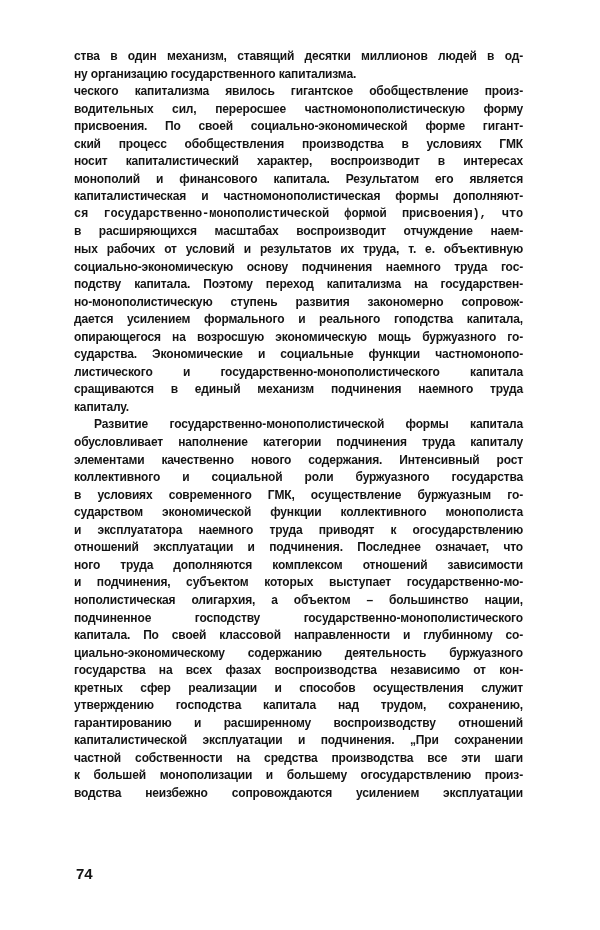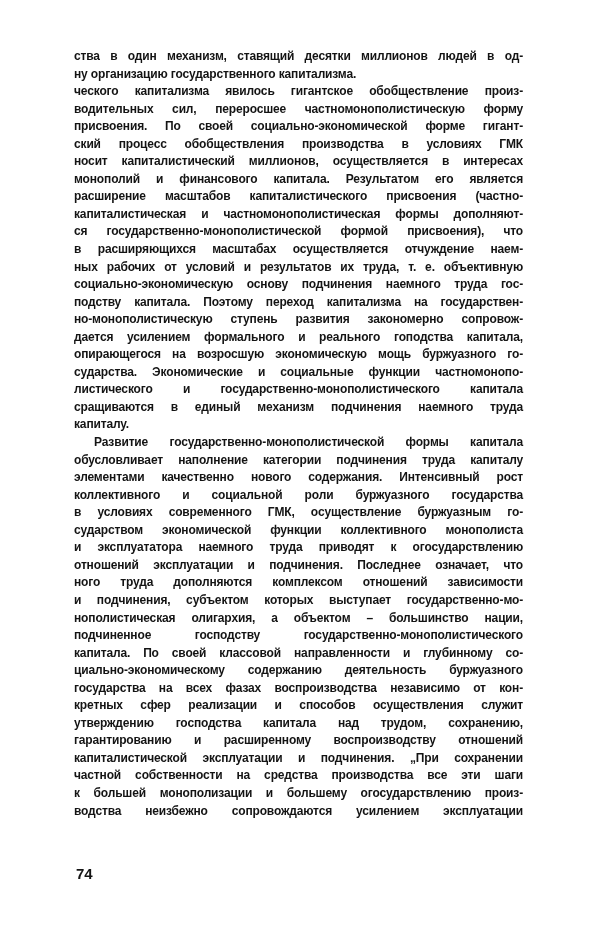--- a/index.html
+++ b/index.html
@@ -53,26 +53,25 @@
 </head>
 <body>
 
 <div class="page" id="page-body">
     <span class="line" style="white-space: normal;">ства в один механизм, ставящий десятки миллионов людей в од-</span>
     <span class="line last">ну организацию государственного капитализма.</span>
     <span class="line" style="white-space: normal;">ческого капитализма явилось гигантское обобществление произ-</span>
     <span class="line" style="white-space: normal;">водительных сил, переросшее частномонополистическую форму</span>
     <span class="line" style="white-space: normal;">присвоения. По своей социально-экономической форме гигант-</span>
     <span class="line" style="white-space: normal;">ский процесс обобществления производства в условиях ГМК</span>
-    <span class="line" style="white-space: normal;">носит капиталистический миллионов, осуществляется в интересах</span>
+    <span class="line" style="white-space: normal;">носит капиталистический характер, воспроизводит в интересах</span>
     <span class="line" style="white-space: normal;">монополий и финансового капитала. Результатом его является</span>
-    <span class="line" style="white-space: normal;">расширение масштабов капиталистического присвоения (частно-</span>
     <span class="line" style="white-space: normal;">капиталистическая и частномонополистическая формы дополняют-</span>
-    <span class="line" style="white-space: normal;">ся государственно-монополистической формой присвоения), что</span>
-    <span class="line" style="white-space: normal;">в расширяющихся масштабах осуществляется отчуждение наем-</span>
+    <span class="line" style="white-space: normal; font-family: Liberation Mono, monospace;">ся государственно-монополистической формой присвоения), что</span>
+    <span class="line" style="white-space: normal;">в расширяющихся масштабах воспроизводит отчуждение наем-</span>
     <span class="line" style="white-space: normal;">ных рабочих от условий и результатов их труда, т. е. объективную</span>
     <span class="line" style="white-space: normal;">социально-экономическую основу подчинения наемного труда гос-</span>
     <span class="line" style="white-space: normal;">подству капитала. Поэтому переход капитализма на государствен-</span>
     <span class="line" style="white-space: normal;">но-монополистическую ступень развития закономерно сопровож-</span>
     <span class="line" style="white-space: normal;">дается усилением формального и реального гоподства капитала,</span>
     <span class="line" style="white-space: normal;">опирающегося на возросшую экономическую мощь буржуазного го-</span>
     <span class="line" style="white-space: normal;">сударства. Экономические и социальные функции частномонопо-</span>
     <span class="line" style="white-space: normal;">листического и государственно-монополистического капитала</span>
     <span class="line" style="white-space: normal;">сращиваются в единый механизм подчинения наемного труда</span>
     <span class="line last">капиталу.</span>

